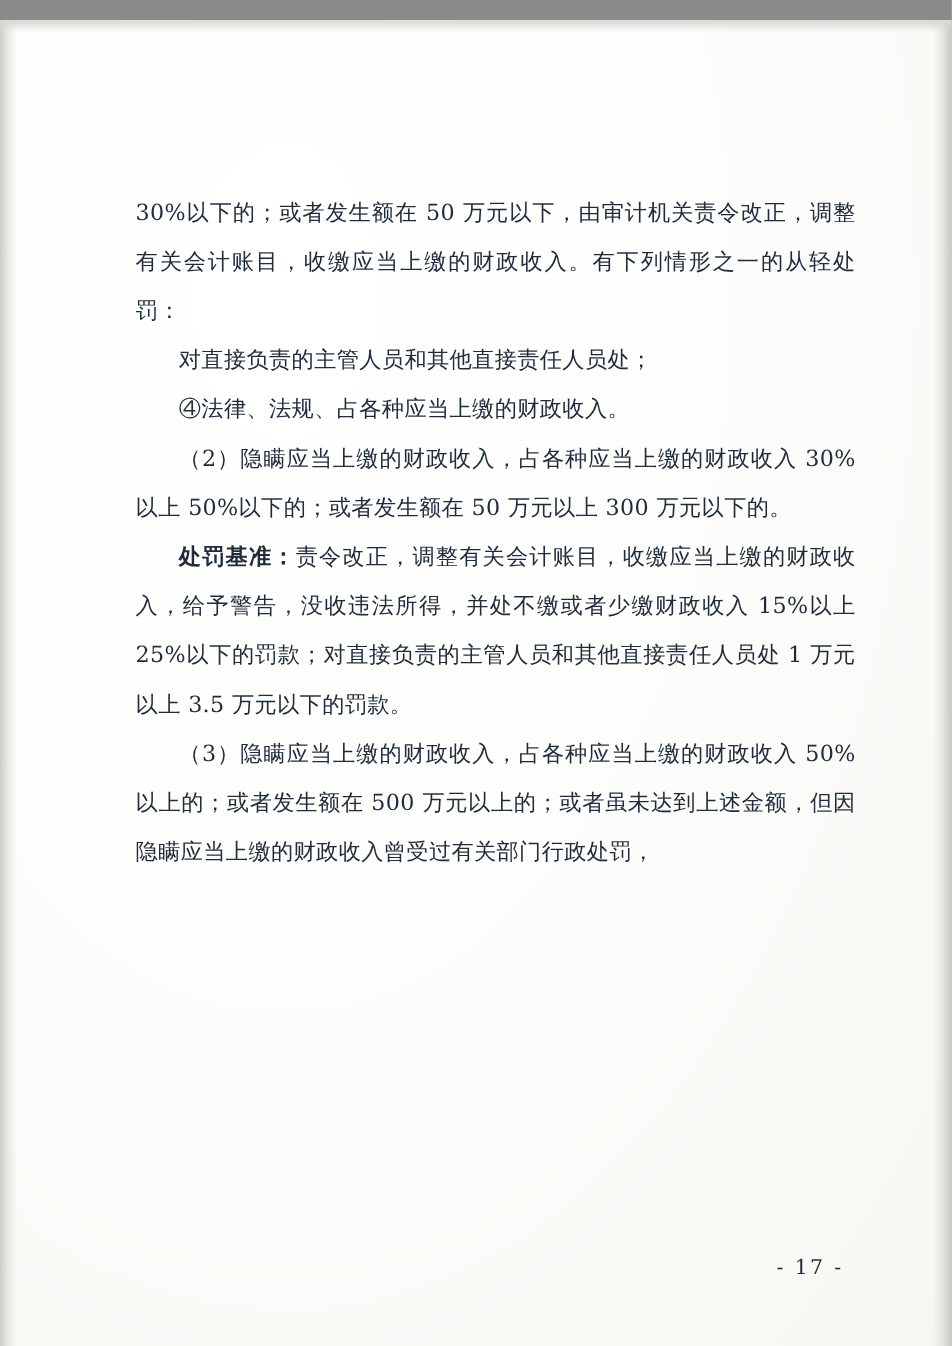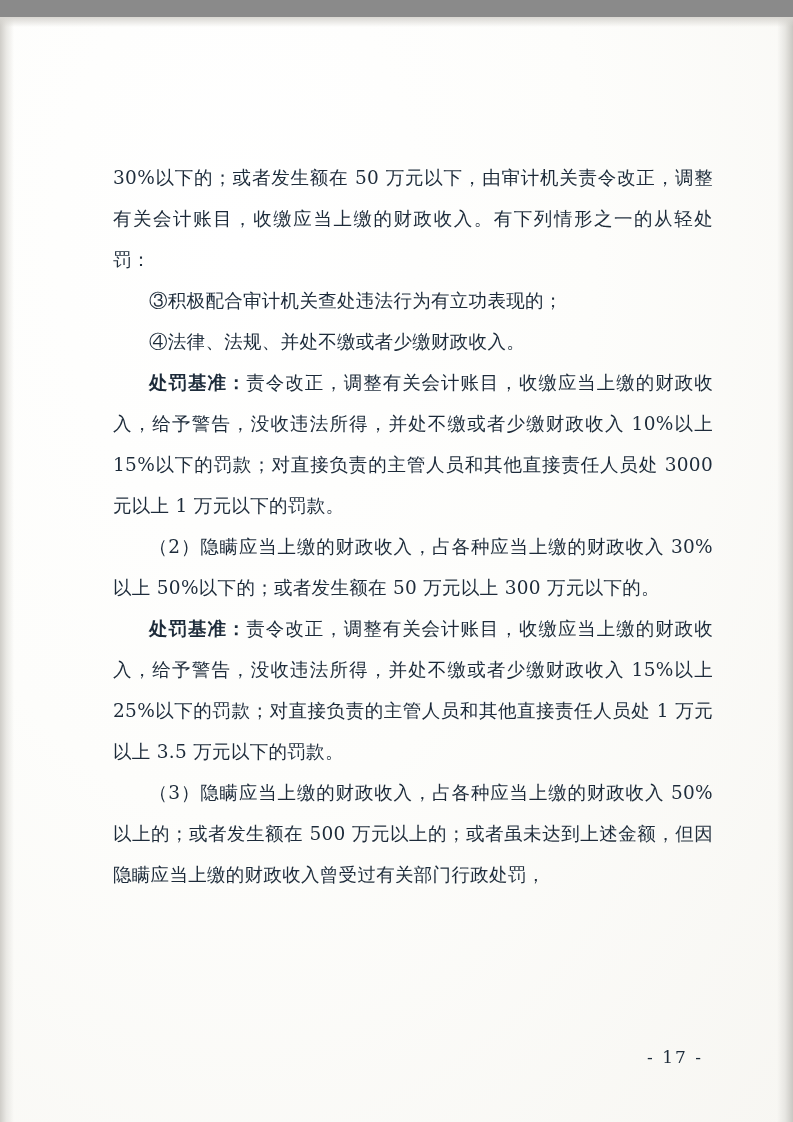--- a/index.html
+++ b/index.html
@@ -88,27 +88,24 @@
   <div class="scan-edge-left"></div>
   <div class="scan-edge-right"></div>
   <div class="scan-edge-top"></div>
   <div class="scan-edge-bottom"></div>
 
   <div class="content">
     <p class="para">30%以下的；或者发生额在 50 万元以下，由审计机关责令改正，调整有关会计账目，收缴应当上缴的财政收入。有下列情形之一的从轻处罚：</p>
 
 
 
-    <p class="para indent2">③积极配合审计机关查处违法行为有立功表现的；</p>
+    <p class="para indent2">对直接负责的主管人员和其他直接责任人员处；</p>
 
-    <p class="para indent2">④法律、法规、并处不缴或者少缴财政收入。</p>
+    <p class="para indent2">④法律、法规、占各种应当上缴的财政收入。</p>
 
-    <p class="para indent2">
-      <span class="bold-lead">处罚基准：</span><span>责令改正，调整有关会计账目，收缴应当上缴的财政收入，给予警告，没收违法所得，并处不缴或者少缴财政收入 10%以上 15%以下的罚款；对直接负责的主管人员和其他直接责任人员处 3000 元以上 1 万元以下的罚款。</span>
-    </p>
 
     <p class="para indent2">（2）隐瞒应当上缴的财政收入，占各种应当上缴的财政收入 30%以上 50%以下的；或者发生额在 50 万元以上 300 万元以下的。</p>
 
     <p class="para indent2">
       <span class="bold-lead">处罚基准：</span><span>责令改正，调整有关会计账目，收缴应当上缴的财政收入，给予警告，没收违法所得，并处不缴或者少缴财政收入 15%以上 25%以下的罚款；对直接负责的主管人员和其他直接责任人员处 1 万元以上 3.5 万元以下的罚款。</span>
     </p>
 
     <p class="para indent2">（3）隐瞒应当上缴的财政收入，占各种应当上缴的财政收入 50%以上的；或者发生额在 500 万元以上的；或者虽未达到上述金额，但因隐瞒应当上缴的财政收入曾受过有关部门行政处罚，</p>
   </div>
 

